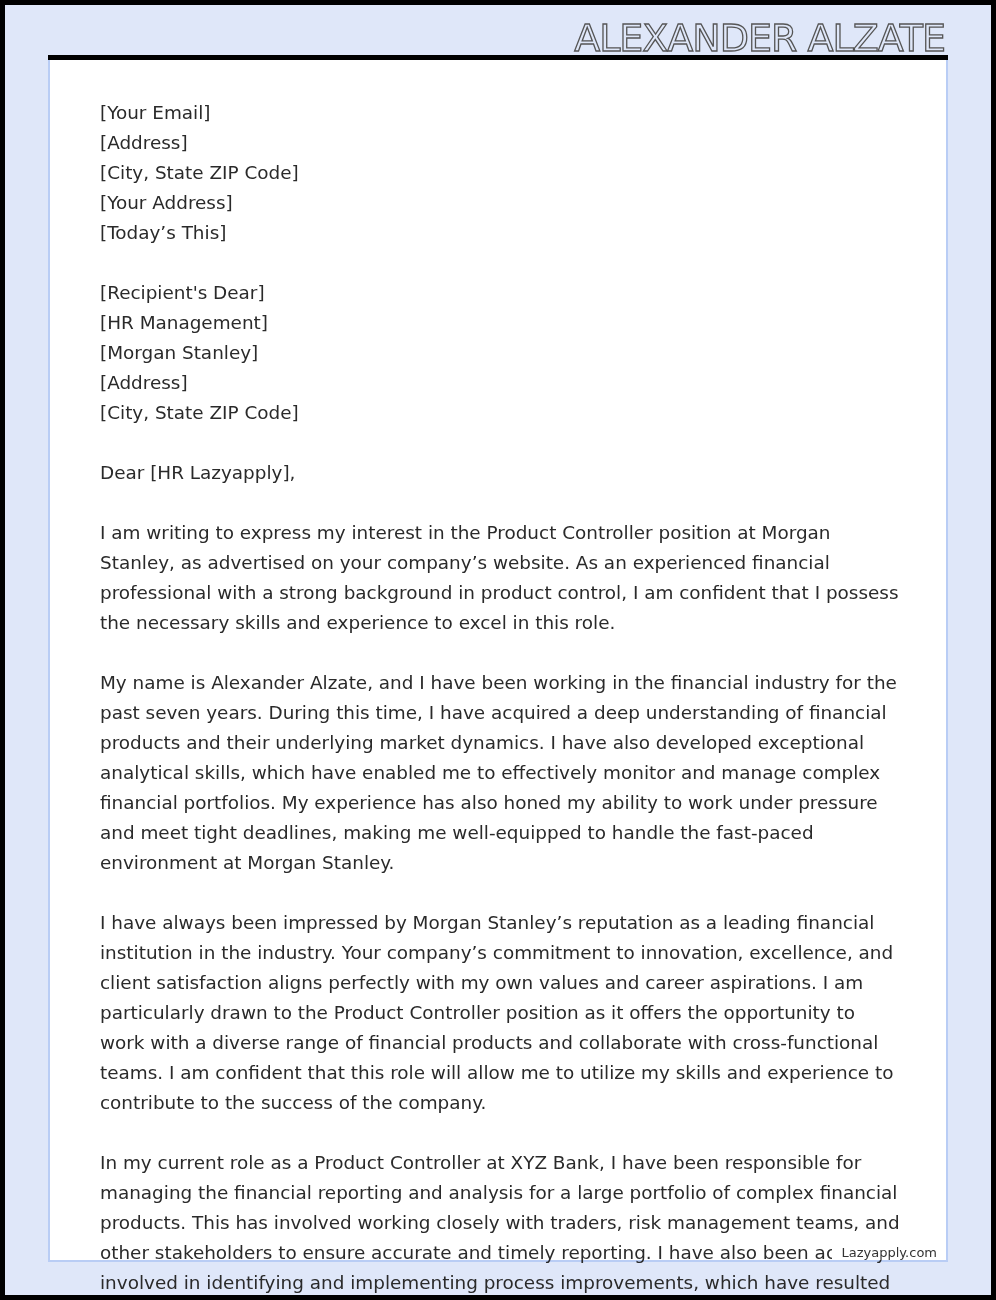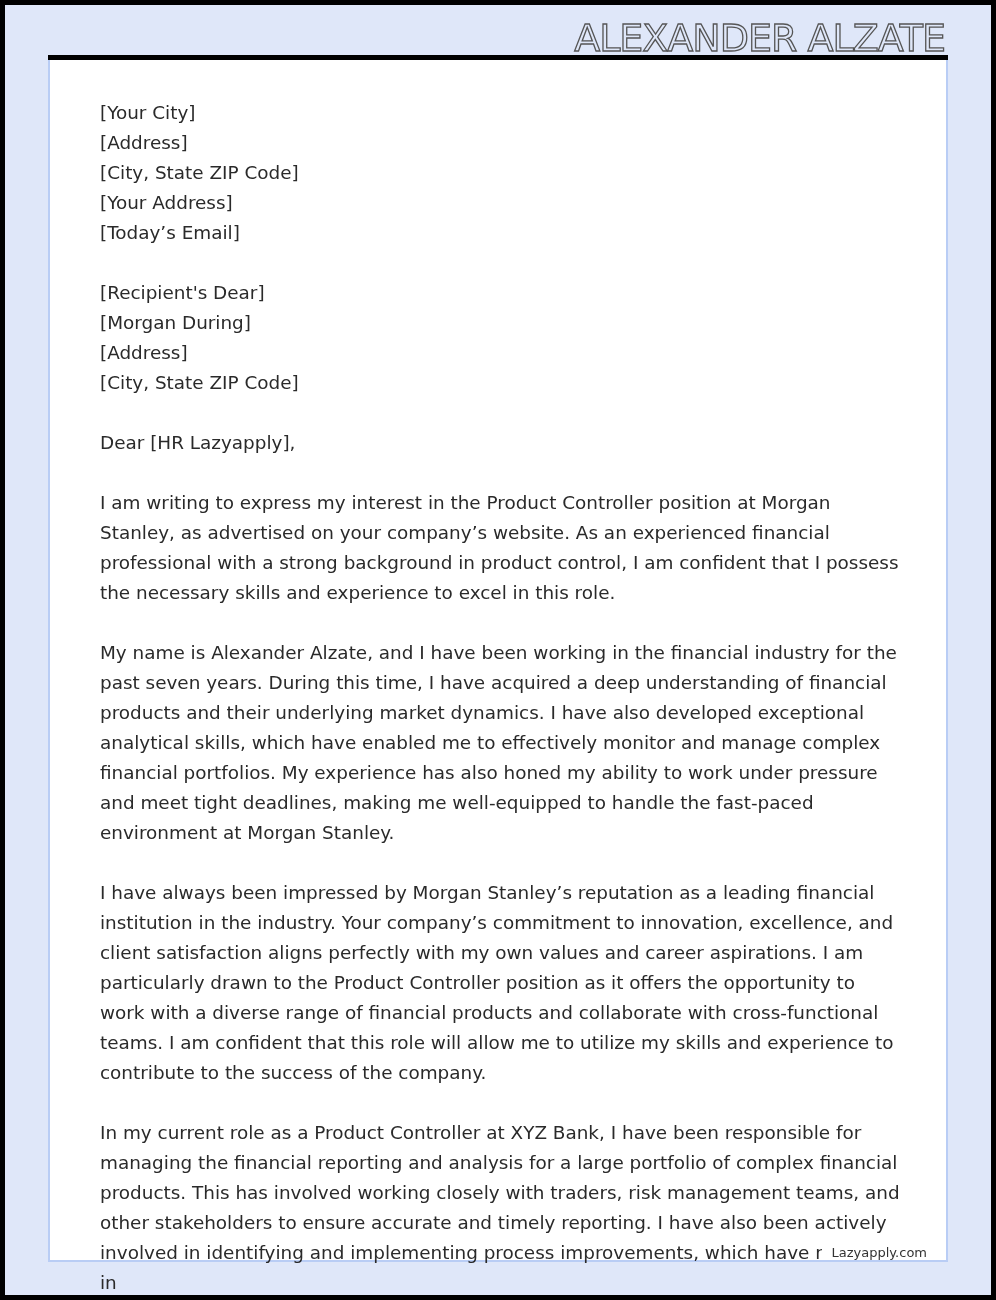--- a/index.html
+++ b/index.html
@@ -27,43 +27,44 @@
     background:#fff;
     border-left:2px solid #b9cdf5; border-right:2px solid #b9cdf5; border-bottom:2px solid #b9cdf5;
   }
   .content {
     position:absolute; left:95px; top:93px; width:800px;
     font-size:18.4px; line-height:30px; color:#2a2a2a;
   }
   .content p { margin:0 0 30px 0; }
   .content .line { display:block; }
   .footer {
-    position:absolute; right:64px; top:1240px;
+    position:absolute; right:54px; top:1240px;
     font-size:13px; color:#333; background:#fff; padding-left:9px;
   }
 </style>
 </head>
 <body>
 
 <div class="frame">
   <div class="name">ALEXANDER ALZATE</div>
   <div class="topbar"></div>
   <div class="card"></div>
 
   <div class="content">
     <p>
-      <span class="line">[Your City]</span>
+      <span class="line">[Your Email]</span>
       <span class="line">[Address]</span>
       <span class="line">[City, State ZIP Code]</span>
       <span class="line">[Your Address]</span>
-      <span class="line">[Today’s Email]</span>
+      <span class="line">[Today’s This]</span>
     </p>
     <p>
       <span class="line">[Recipient's Dear]</span>
-      <span class="line">[Morgan During]</span>
+      <span class="line">[HR Management]</span>
+      <span class="line">[Morgan Stanley]</span>
       <span class="line">[Address]</span>
       <span class="line">[City, State ZIP Code]</span>
     </p>
     <p>Dear [HR Lazyapply],</p>
     <p>I am writing to express my interest in the Product Controller position at Morgan Stanley, as advertised on your company’s website. As an experienced financial professional with a strong background in product control, I am confident that I possess the necessary skills and experience to excel in this role.</p>
     <p>My name is Alexander Alzate, and I have been working in the financial industry for the past seven years. During this time, I have acquired a deep understanding of financial products and their underlying market dynamics. I have also developed exceptional analytical skills, which have enabled me to effectively monitor and manage complex financial portfolios. My experience has also honed my ability to work under pressure and meet tight deadlines, making me well-equipped to handle the fast-paced environment at Morgan Stanley.</p>
     <p>I have always been impressed by Morgan Stanley’s reputation as a leading financial institution in the industry. Your company’s commitment to innovation, excellence, and client satisfaction aligns perfectly with my own values and career aspirations. I am particularly drawn to the Product Controller position as it offers the opportunity to work with a diverse range of financial products and collaborate with cross-functional teams. I am confident that this role will allow me to utilize my skills and experience to contribute to the success of the company.</p>
     <p>In my current role as a Product Controller at XYZ Bank, I have been responsible for managing the financial reporting and analysis for a large portfolio of complex financial products. This has involved working closely with traders, risk management teams, and other stakeholders to ensure accurate and timely reporting. I have also been actively involved in identifying and implementing process improvements, which have resulted in</p>
   </div>
 

